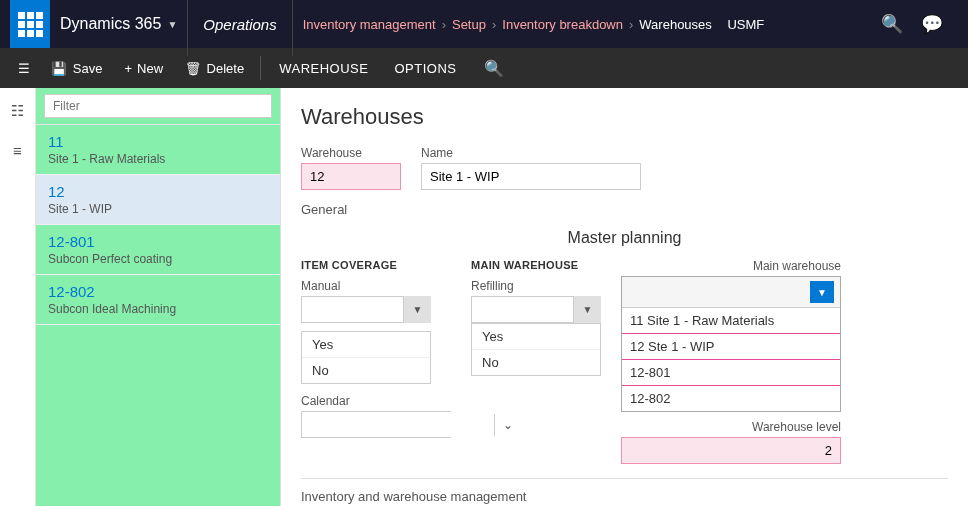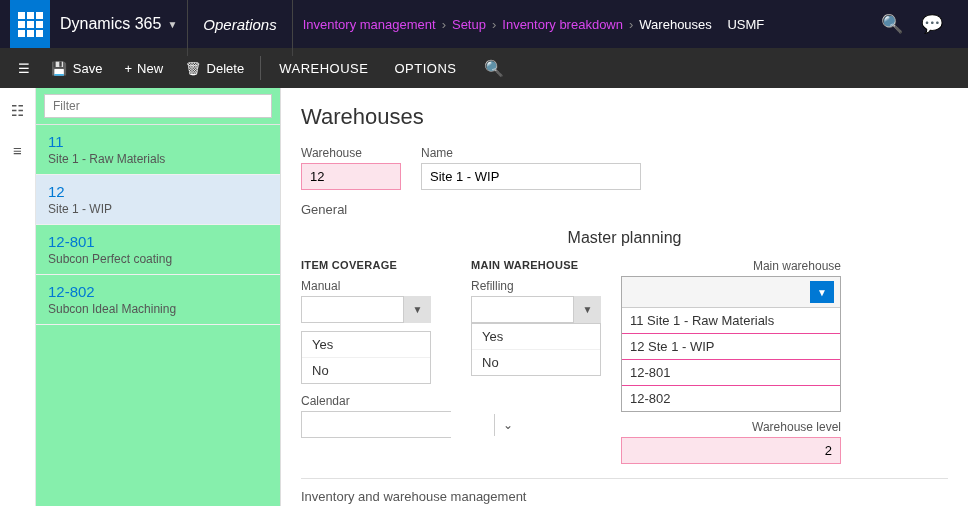--- a/index.html
+++ b/index.html
@@ -43,21 +43,21 @@
       display: flex; align-items: center; font-style: italic;
     }
     .breadcrumb {
       display: flex; align-items: center;
       padding: 0 10px;
       color: #ccc;
       font-size: 13px;
       flex: 1;
     }
     .breadcrumb-sep { margin: 0 6px; color: #888; }
-    .breadcrumb-item { color: #d946ef; }
+    .breadcrumb-item { color: #fca5a5; }
     .breadcrumb-item.last { color: #fff; }
     .nav-actions {
       display: flex; align-items: center; gap: 10px;
       padding: 0 10px;
     }
     .nav-icon-btn {
       background: none; border: none; color: #fff;
       cursor: pointer; font-size: 18px; padding: 4px;
     }
 

